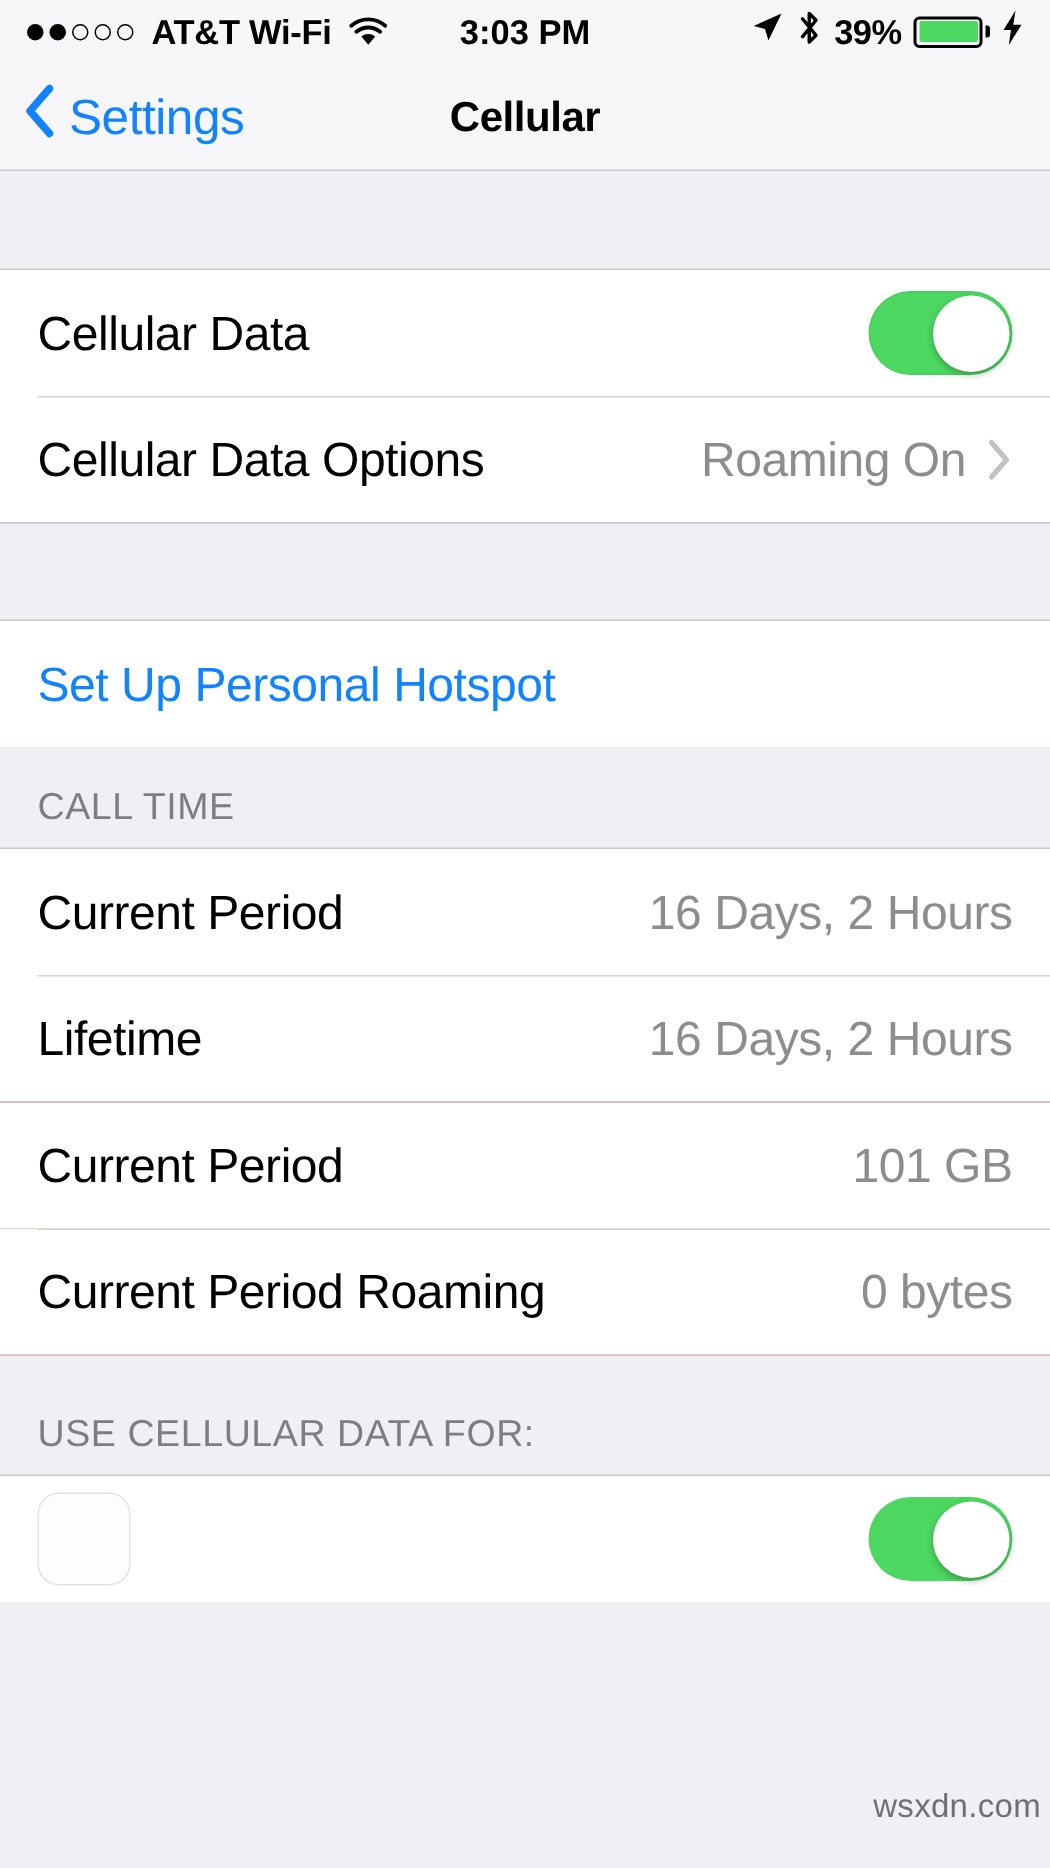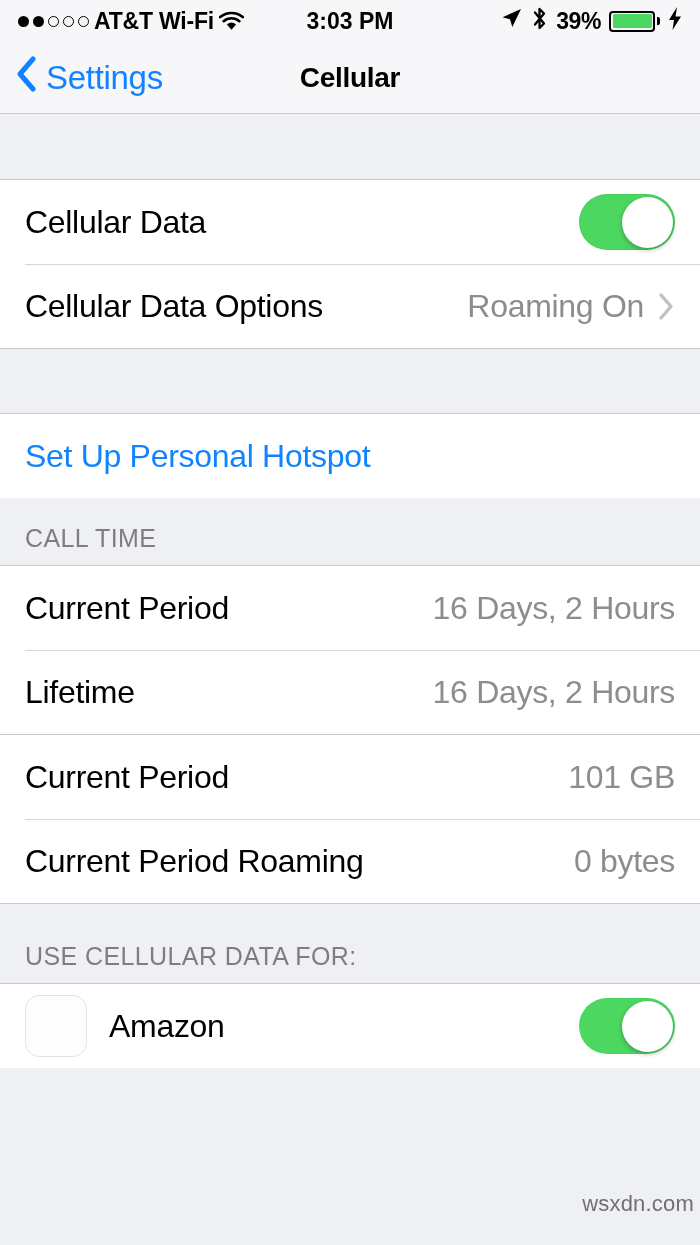--- a/index.html
+++ b/index.html
@@ -12,21 +12,21 @@
   }
   .phone { width:700px; height:1245px; position:relative; background:#eff0f4; }
 
   
   .statusbar{
     height:42px; background:#f7f7f9;
     display:flex; align-items:center;
     position:relative; padding:0 18px;
     font-size:23px; font-weight:bold; color:#000;
   }
-  .sb-left{ display:flex; align-items:center; gap:1px; }
+  .sb-left{ display:flex; align-items:center; gap:8px; }
   .dots{ display:flex; align-items:center; gap:4px; }
   .dot{ width:11px; height:11px; border-radius:50%; }
   .dot.filled{ background:#000; }
   .dot.empty{ background:transparent; border:1.6px solid #000; }
   .carrier{ font-size:23px; font-weight:bold; letter-spacing:-0.2px; margin-left:4px;}
   .wifi-ic{ margin-left:3px; display:flex; align-items:center; }
   .sb-center{
     position:absolute; left:0; right:0; text-align:center;
     font-size:23px; font-weight:bold; pointer-events:none;
   }
@@ -248,21 +248,20 @@
     <div class="row">
       <span class="row-label">Current Period Roaming</span>
       <span class="row-value">0 bytes</span>
     </div>
   </div>
 
   <div class="sec-head" style="padding-top:38px;">USE CELLULAR DATA FOR:</div>
   <div class="group" style="border-top:none;border-bottom:none;">
     <div class="app-row">
       <span class="app-icon"></span>
-      <span class="app-name">Amazon</span>
       <span class="app-toggle">
         <span class="knob"></span>
       </span>
     </div>
   </div>
 
   <div class="watermark">wsxdn.com</div>
 </div>
 
 </body></html>

